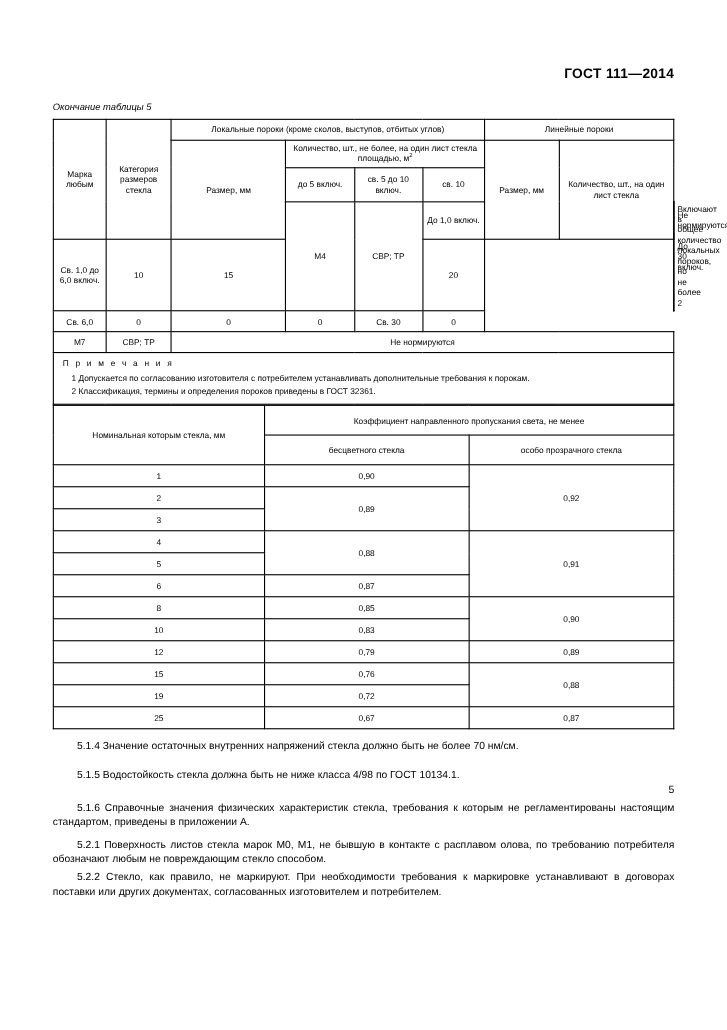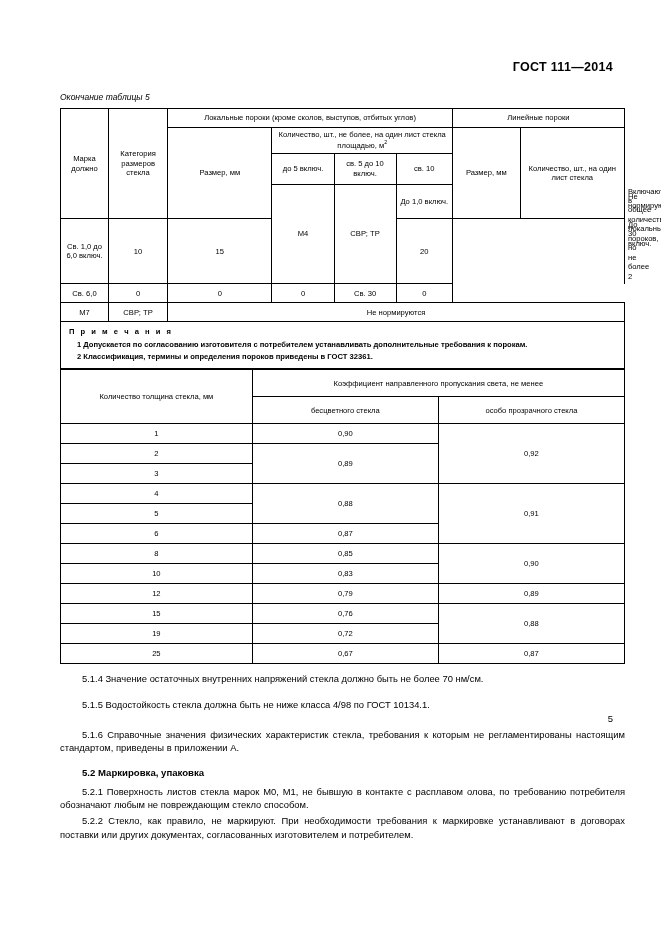--- a/index.html
+++ b/index.html
@@ -25,21 +25,21 @@
     position: absolute;
     top: 60px;
     right: 48px;
     font-size: 12.5px;
     font-weight: bold;
     letter-spacing: 0.3px;
   }
   .content {
     position: absolute;
     top: 92px;
-    left: 60px;
+    left: 48px;
     width: 565px;
   }
   .caption-top {
     font-size: 8.5px;
     font-style: italic;
     margin-bottom: 6px;
   }
   table {
     border-collapse: collapse;
     width: 100%;
@@ -53,21 +53,20 @@
     vertical-align: middle;
     padding: 2px 3px;
     line-height: 1.25;
   }
   .t5 td { height: 14px; }
   .notes {
     font-size: 7.6px;
     text-align: left;
     padding: 4px 6px 5px 8px;
     line-height: 1.45;
-    font-weight: bold;
   }
   .notes .ntitle {
     letter-spacing: 2px;
     margin-bottom: 2px;
   }
   .notes p {
     margin: 0 0 1px 0;
     text-indent: 8px;
   }
   .para {
@@ -119,21 +118,21 @@
         <col style="width:10.5%">
         <col style="width:18.5%">
         <col style="width:11%">
         <col style="width:11%">
         <col style="width:10%">
         <col style="width:12%">
         <col style="width:18.5%">
       </colgroup>
       <tbody>
         <tr>
-          <td rowspan="4">Марка должно</td>
+          <td rowspan="4">Марка любым</td>
           <td rowspan="4">Категория размеров стекла</td>
           <td colspan="4">Локальные пороки (кроме сколов, выступов, отбитых углов)</td>
           <td colspan="2">Линейные пороки</td>
         </tr>
         <tr>
           <td rowspan="3">Размер, мм</td>
           <td colspan="3">
             <span>Количество, шт., не более, на один лист стекла площадью, м</span><sup>2</sup>
           </td>
           <td rowspan="3">Размер, мм</td>
@@ -185,21 +184,21 @@
 
 
     <table class="t6">
       <colgroup>
         <col style="width:34%">
         <col style="width:33%">
         <col style="width:33%">
       </colgroup>
       <tbody>
         <tr>
-          <td class="hdr" rowspan="2" style="height:44px">Количество толщина стекла, мм</td>
+          <td class="hdr" rowspan="2" style="height:44px">Номинальная которым стекла, мм</td>
           <td class="hdr" colspan="2">Коэффициент направленного пропускания света, не менее</td>
         </tr>
         <tr>
           <td class="hdr">бесцветного стекла</td>
           <td class="hdr">особо прозрачного стекла</td>
         </tr>
 
         <tr>
           <td>1</td>
           <td>0,90</td>
@@ -252,21 +251,20 @@
           <td>0,67</td>
           <td>0,87</td>
         </tr>
       </tbody>
     </table>
 
     <p class="para indent after-table">5.1.4  Значение остаточных внутренних напряжений стекла должно быть не более 70 нм/см.</p>
     <p class="para indent" style="margin-top:12px">5.1.5  Водостойкость стекла должна быть не ниже класса 4/98 по ГОСТ 10134.1.</p>
     <p class="para indent" style="margin-top:16px">5.1.6  Справочные значения физических характеристик стекла, требования к которым не регламентированы настоящим стандартом, приведены в приложении А.</p>
 
-    <p class="sec-title">5.2  Маркировка, упаковка</p>
 
     <p class="para indent" style="margin-top:7px">5.2.1  Поверхность листов стекла марок М0, М1, не бывшую в контакте с расплавом олова, по требованию потребителя обозначают любым не повреждающим стекло способом.</p>
     <p class="para indent" style="margin-top:2px">5.2.2  Стекло, как правило, не маркируют. При необходимости требования к маркировке устанавливают в договорах поставки или других документах, согласованных изготовителем и потребителем.</p>
 
   </div>
 
   <div class="pagenum">5</div>
 
 </div>
 

